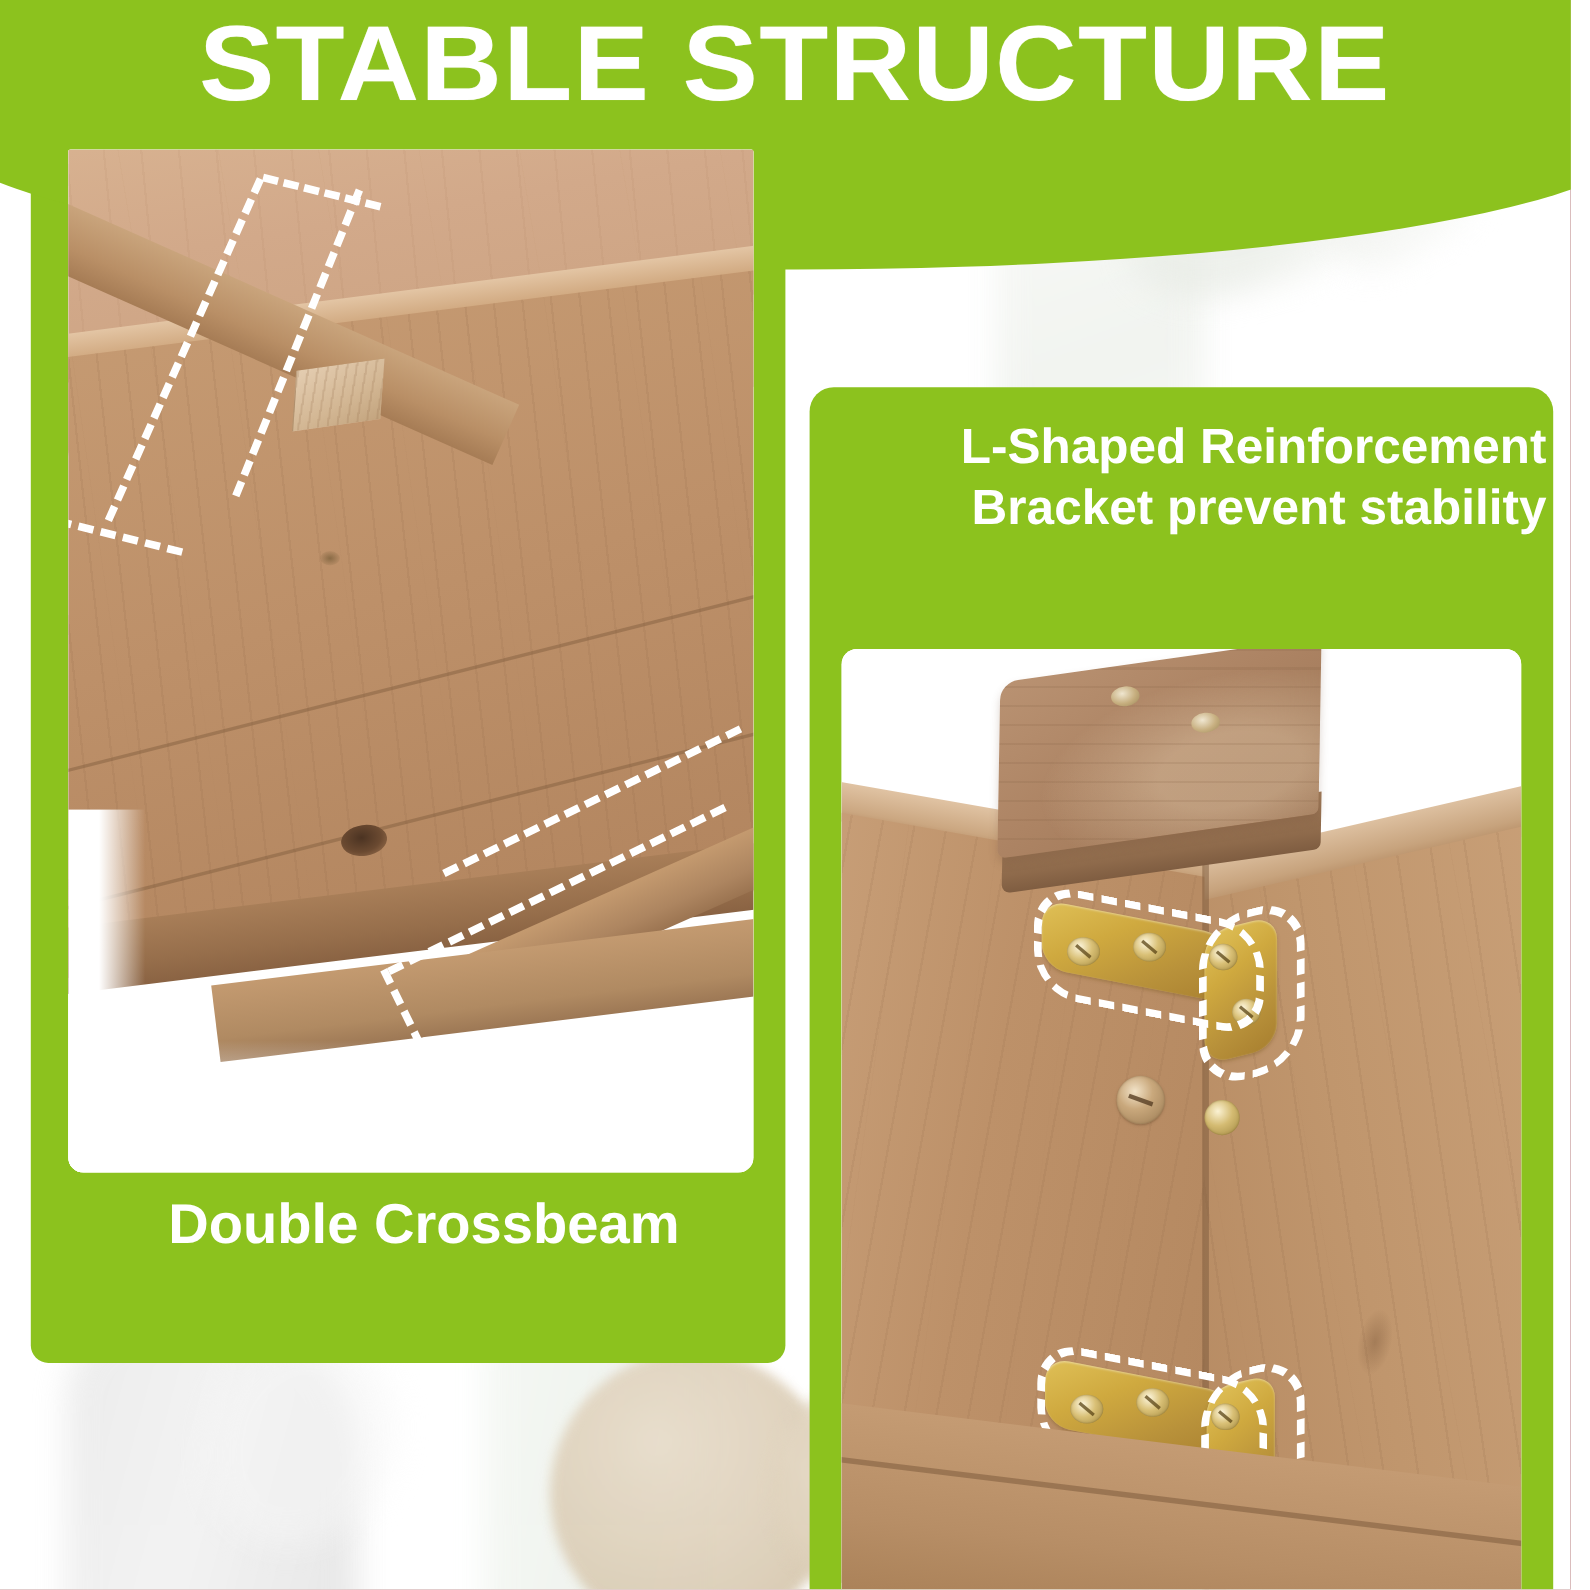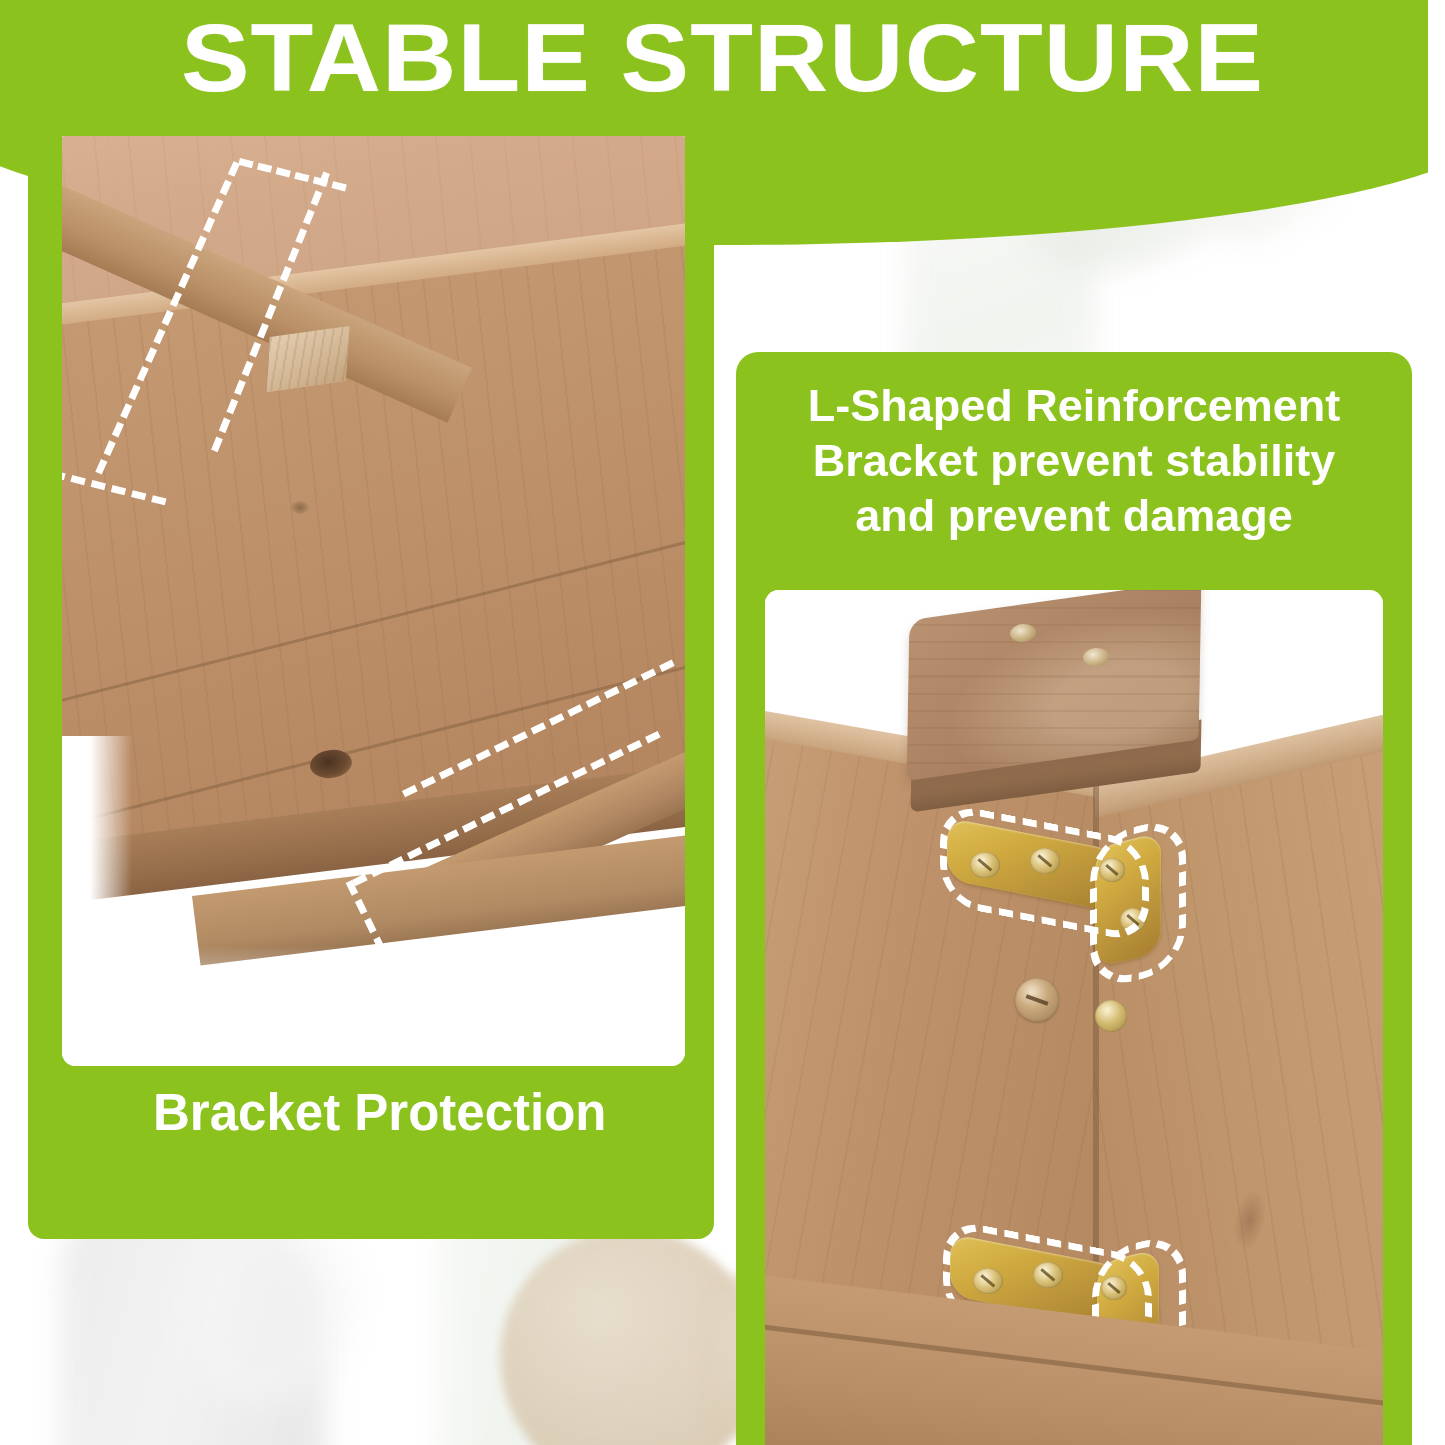--- a/index.html
+++ b/index.html
@@ -168,21 +168,21 @@
   .caption-right {
     position: absolute;
     left: 742px;
     top: 378px;
     width: 664px;
     z-index: 5;
     color: #ffffff;
     font-weight: bold;
     font-size: 45px;
     line-height: 55px;
-    text-align: center;
+    text-align: right;
   }
   .photo-right-frame {
     position: absolute;
     left: 765px;
     top: 590px;
     width: 618px;
     height: 855px;
     background: #ffffff;
     border-radius: 14px 14px 0 0;
     overflow: hidden;
@@ -518,29 +518,28 @@
       <div class="dash-seg" style="left:178px; top:28px; width:340px; transform:rotate(114deg);"></div>
       <div class="dash-seg" style="left:-10px; top:334px; width:118px; transform:rotate(14deg);"></div>
 
       <div class="dash-seg" style="left:340px; top:655px; width:300px; transform:rotate(-26deg);"></div>
       <div class="dash-seg" style="left:290px; top:744px; width:340px; transform:rotate(-26deg);"></div>
       <div class="dash-seg" style="left:290px; top:744px; width:98px; transform:rotate(64deg);"></div>
     </div>
   </div>
 
   <div class="caption-left">
-    <div>Bracket Protection</div>
+    <div>Double Crossbeam</div>
   </div>
 
   <div class="card-right"></div>
 
   <div class="caption-right">
     <div>L-Shaped Reinforcement</div>
     <div>Bracket prevent stability</div>
-    <div>and prevent damage</div>
   </div>
 
   <div class="photo-right-frame">
     <div class="rp">
 
       <div class="rp-left-top-edge"></div>
       <div class="rp-left-wall">
         <div class="rp-left-wall-grain"></div>
       </div>
 

